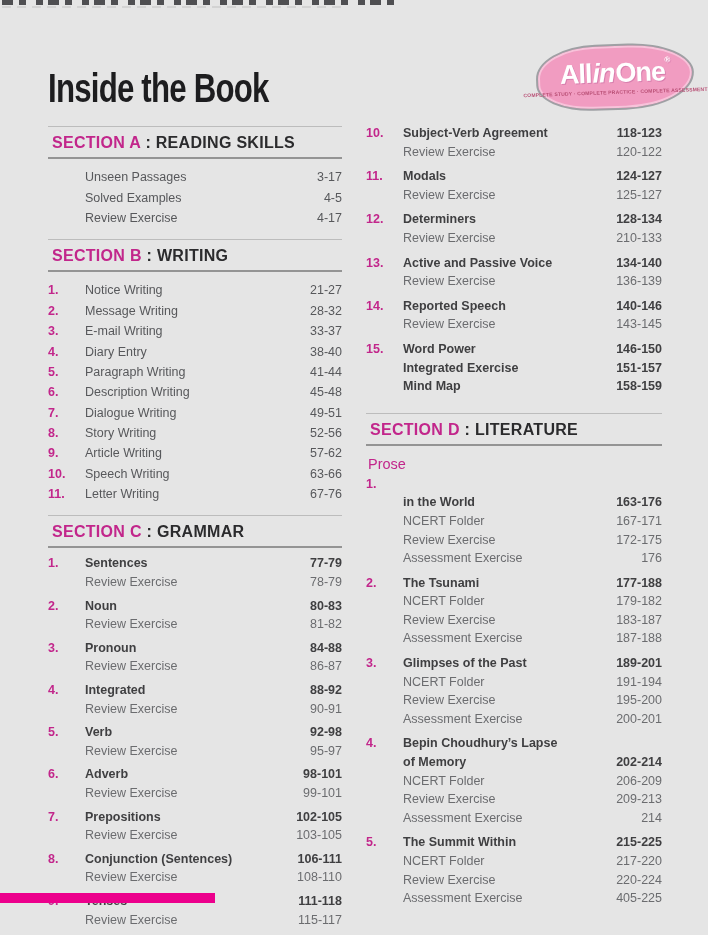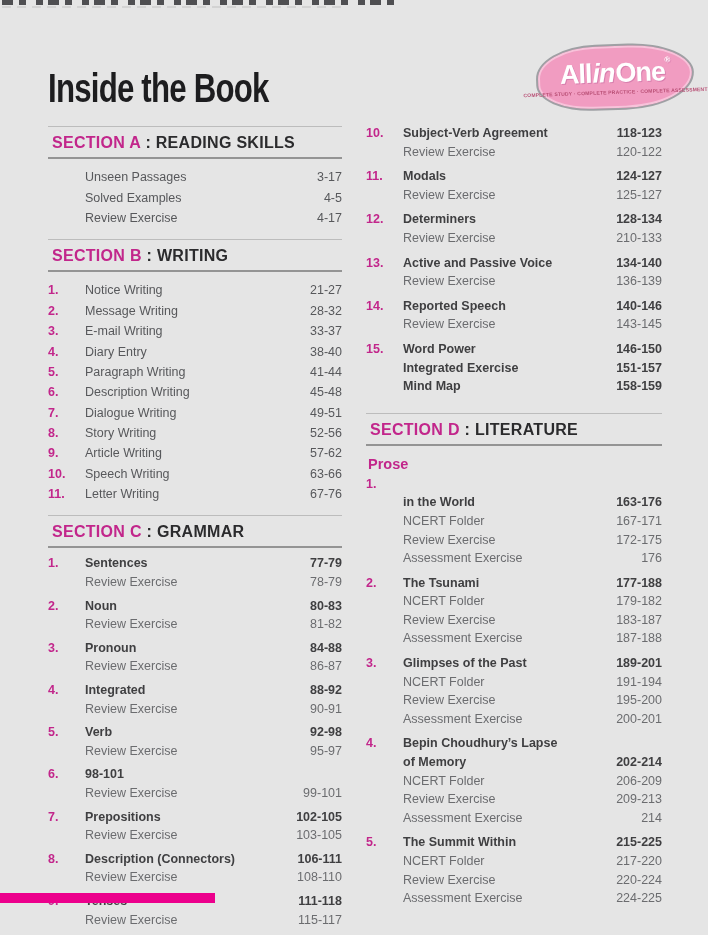--- a/index.html
+++ b/index.html
@@ -55,21 +55,21 @@
   .row .pages { flex:none; text-align:right; color:#57585b; }
 
   
   .group { margin-bottom:5px; }
   .col-right .group { margin-bottom:6px; }
   .group .row { display:flex; align-items:baseline; height:18.6px; font-size:12.5px; }
   .group .row.main .title, .group .row.main .pages { color:#3f3f41; font-weight:bold; }
   .group .row.sub .title, .group .row.sub .pages { color:#6b6c6f; font-weight:normal; }
 
   
-  .subheading { color:#C2268B; font-weight:bold; font-size:14.5px; margin:10px 0 5px 2px; }
+  .subheading { color:#C2268B; font-weight:normal; font-size:14.5px; margin:10px 0 5px 2px; }
 
   
   .bottom-bar { position:absolute; left:0; top:893px; width:215px; height:10px; background:#EC008C; }
 </style>
 </head>
 <body>
 
 <div class="page">
 
   <div class="top-remnant">
@@ -221,20 +221,21 @@
           </div>
           <div class="row sub">
             <span class="num"></span>
             <span class="title">Review Exercise</span>
             <span class="pages">95-97</span>
           </div>
         </div>
         <div class="group">
           <div class="row main">
             <span class="num">6.</span>
+            <span class="title">Adverb</span>
             <span class="pages">98-101</span>
           </div>
           <div class="row sub">
             <span class="num"></span>
             <span class="title">Review Exercise</span>
             <span class="pages">99-101</span>
           </div>
         </div>
         <div class="group">
           <div class="row main">
@@ -244,21 +245,21 @@
           </div>
           <div class="row sub">
             <span class="num"></span>
             <span class="title">Review Exercise</span>
             <span class="pages">103-105</span>
           </div>
         </div>
         <div class="group">
           <div class="row main">
             <span class="num">8.</span>
-            <span class="title">Description (Connectors)</span>
+            <span class="title">Conjunction (Sentences)</span>
             <span class="pages">106-111</span>
           </div>
           <div class="row sub">
             <span class="num"></span>
             <span class="title">Review Exercise</span>
             <span class="pages">108-110</span>
           </div>
         </div>
         <div class="group">
           <div class="row main">
@@ -466,20 +467,20 @@
             <span class="pages">217-220</span>
           </div>
           <div class="row sub">
             <span class="num"></span>
             <span class="title">Review Exercise</span>
             <span class="pages">220-224</span>
           </div>
           <div class="row sub">
             <span class="num"></span>
             <span class="title">Assessment Exercise</span>
-            <span class="pages">224-225</span>
+            <span class="pages">405-225</span>
           </div>
         </div>
       </div>
     </div>
 
   <div class="bottom-bar"></div>
 </div>
 
 </body></html>

